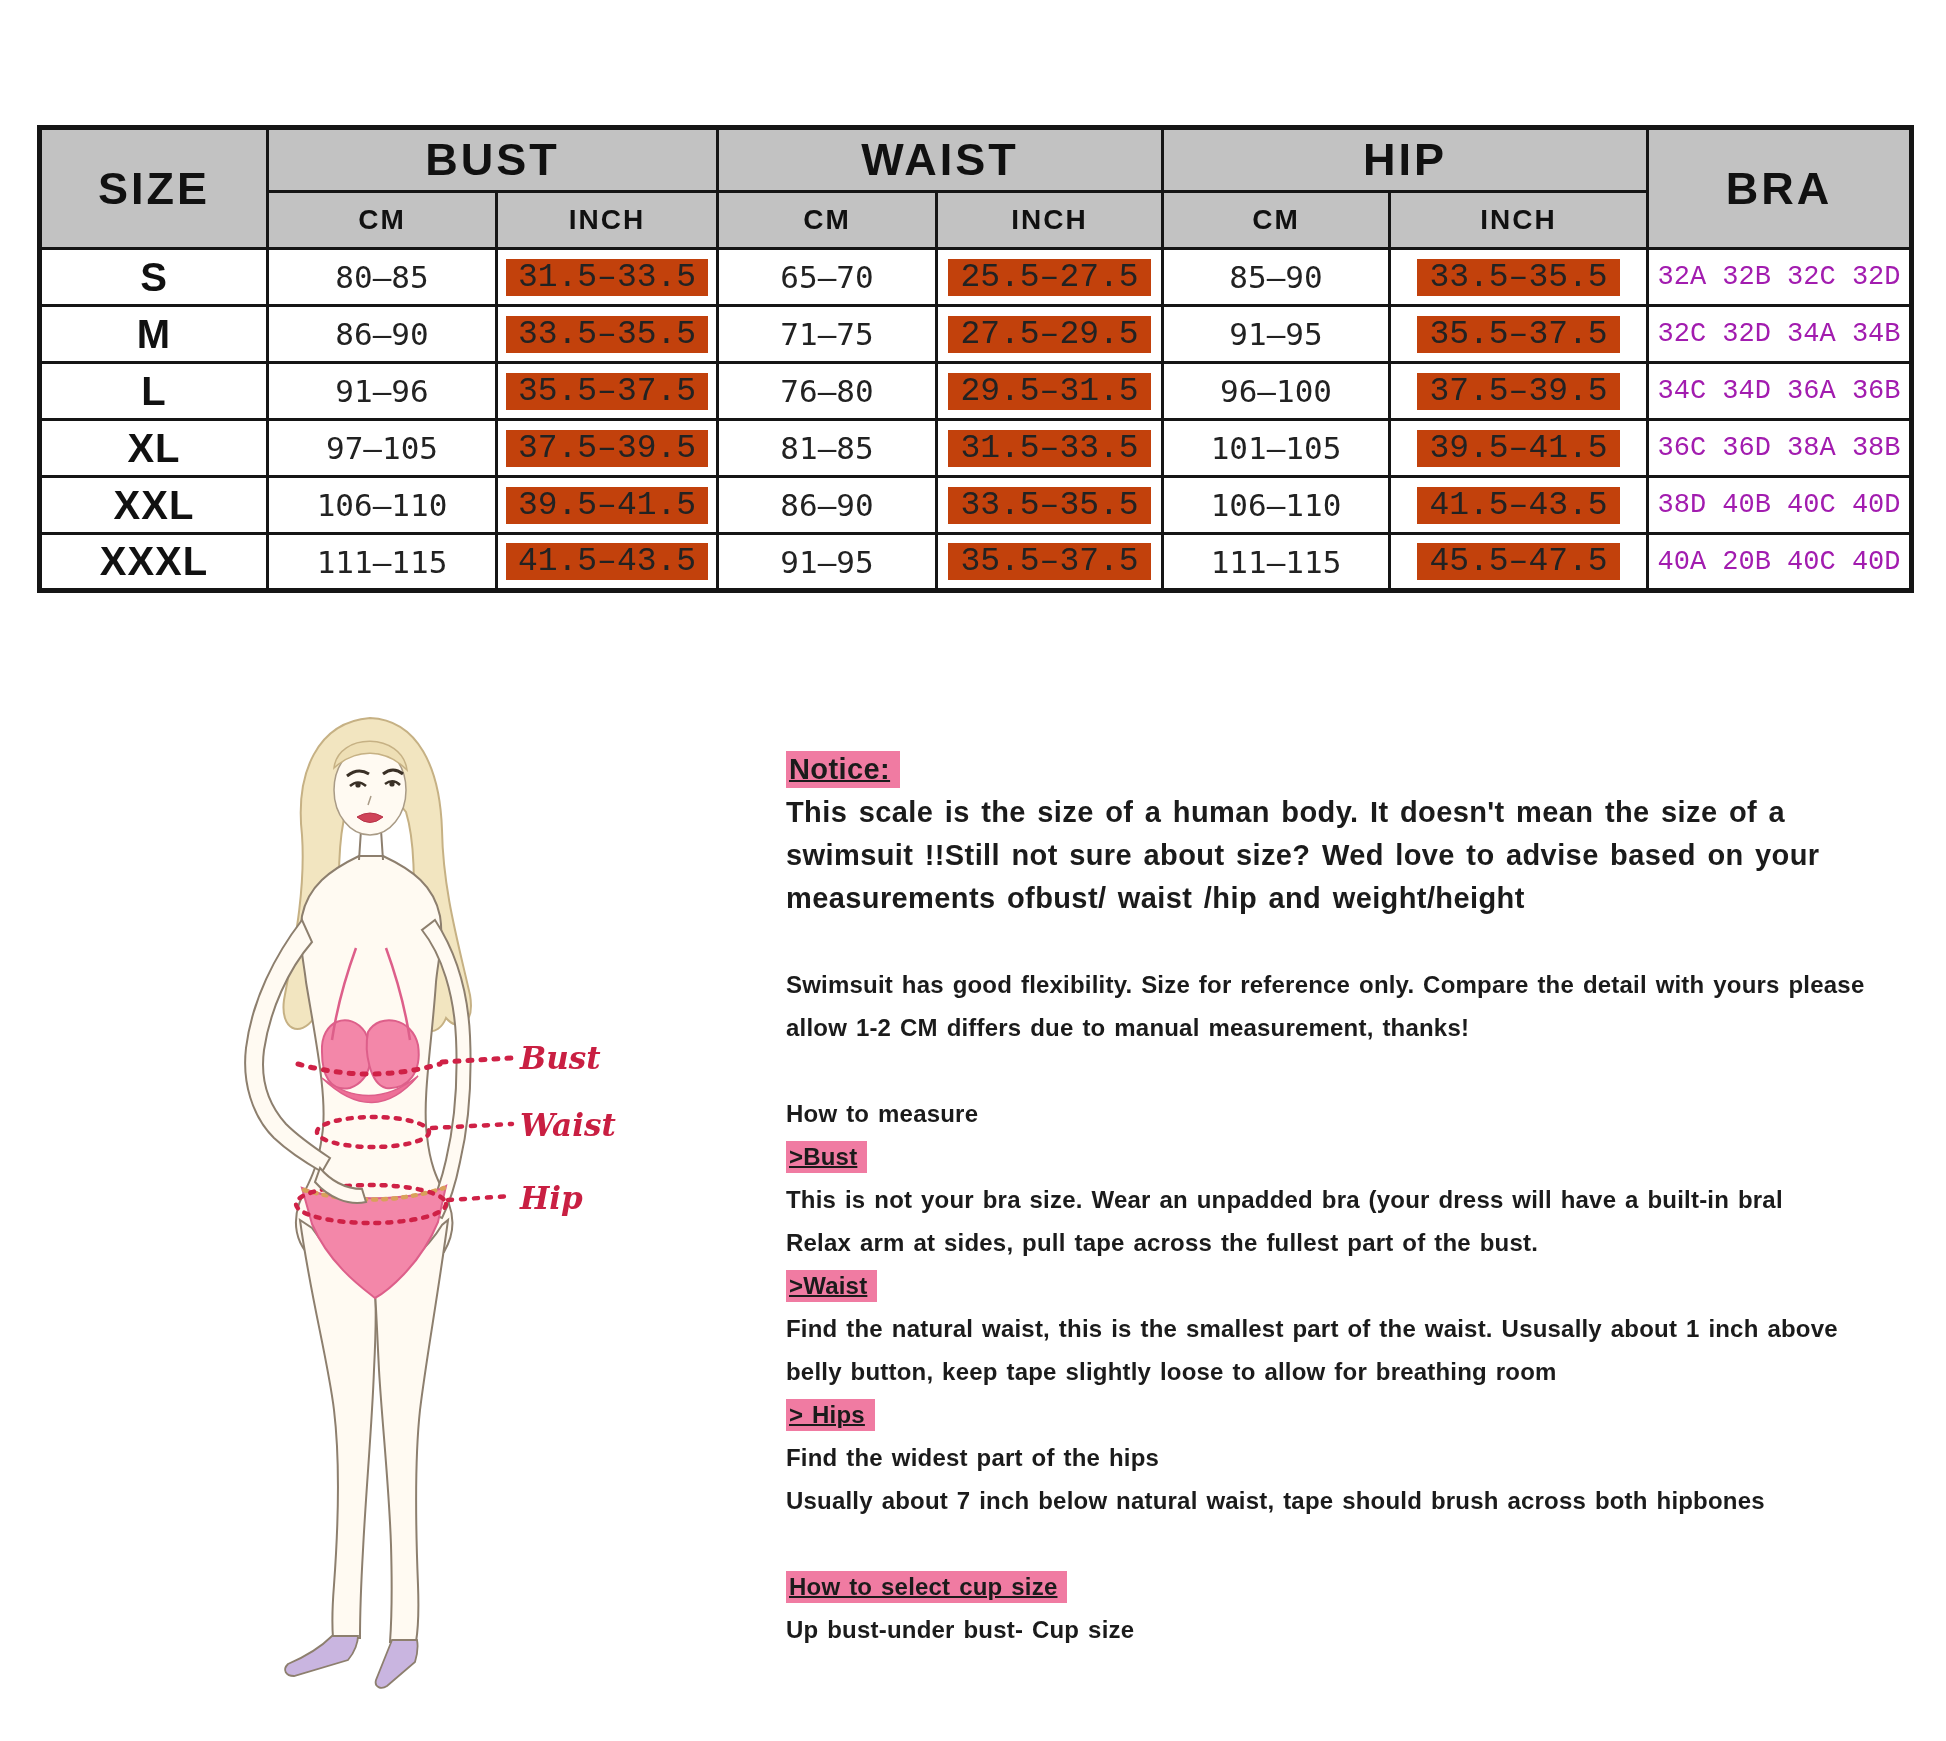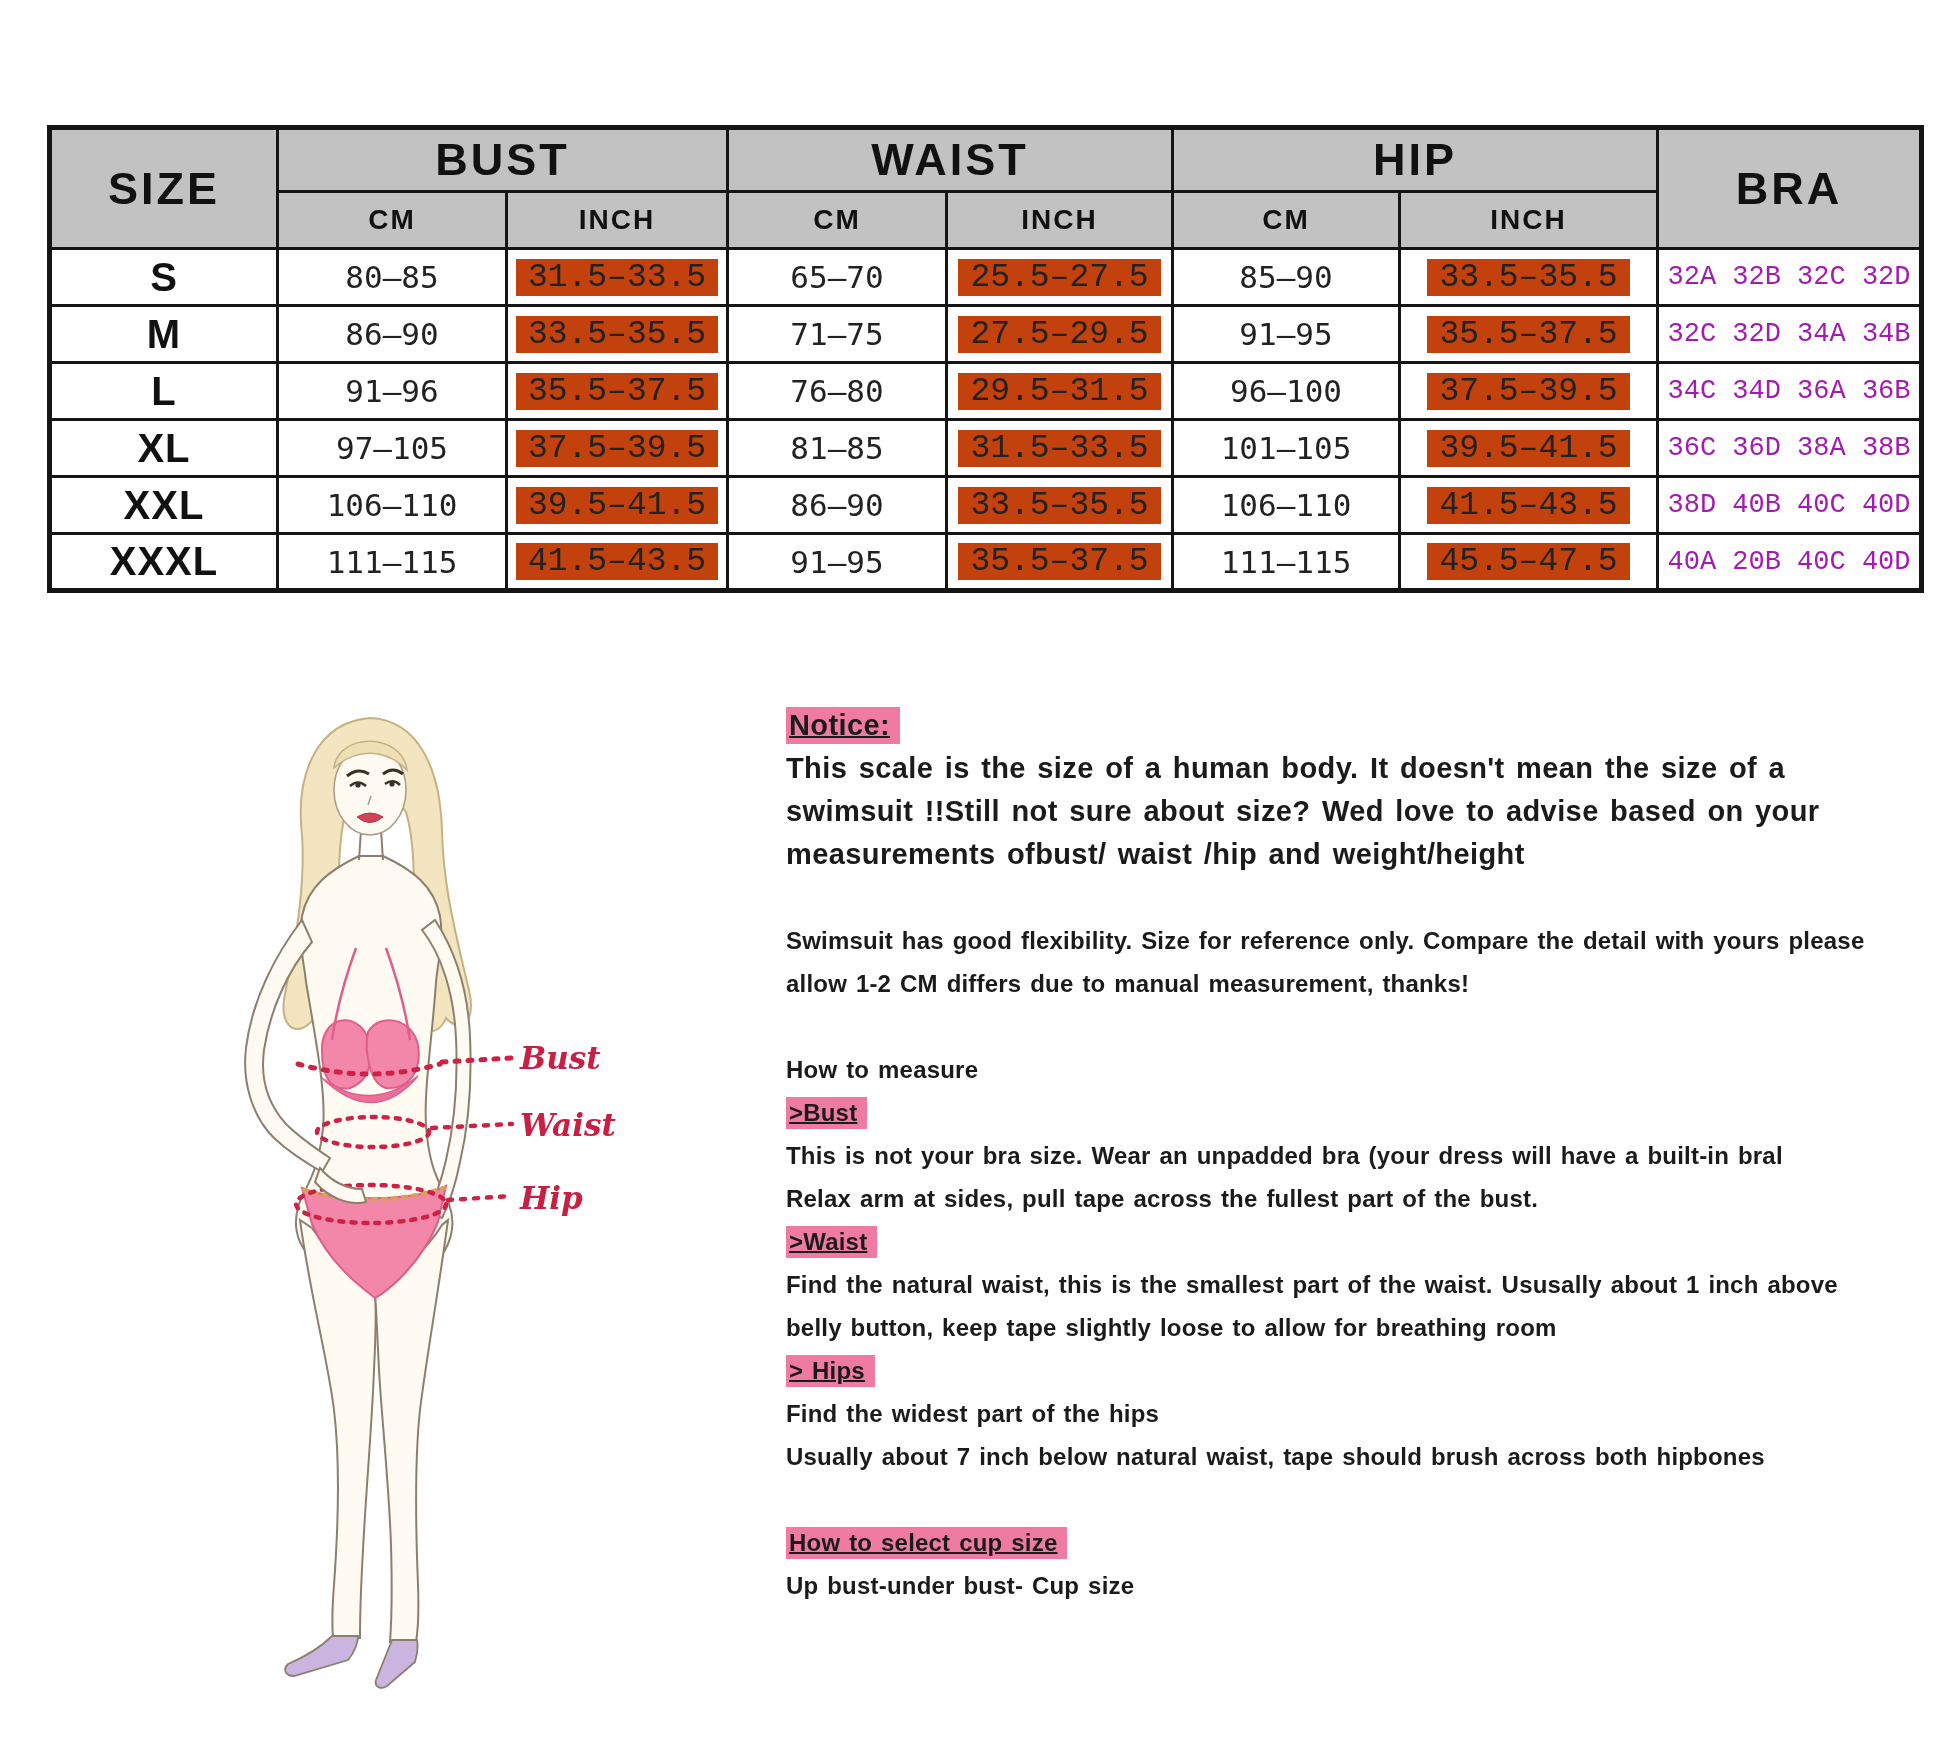--- a/index.html
+++ b/index.html
@@ -1,38 +1,38 @@
 <!DOCTYPE html>
 <html><head>
 <meta charset="utf-8">
 <style>
   html,body{margin:0;padding:0;background:#ffffff;}
   .page{position:relative;width:1946px;height:1741px;background:#ffffff;overflow:hidden;
         font-family:"Liberation Sans",sans-serif;color:#1b1b1b;}
 
   
-  .chart-wrap{position:absolute;left:47px;top:125px;width:1649px;}
+  .chart-wrap{position:absolute;left:37px;top:125px;width:1649px;}
   table.size-chart{border-collapse:collapse;table-layout:fixed;width:100%;
         border:5px solid #151515;}
   table.size-chart td,table.size-chart th{border:3px solid #151515;text-align:center;
         vertical-align:middle;padding:0;overflow:hidden;}
   tr.group-row{height:64px;}
   tr.sub-row{height:57px;}
   tr.data-row{height:57px;}
   th.ghead{background:#c2c2c2;font-size:45px;font-weight:600;letter-spacing:3px;color:#111;}
   th.shead{background:#c2c2c2;font-size:28px;font-weight:600;letter-spacing:2px;color:#111;}
   td.size-cell{font-size:40px;font-weight:600;letter-spacing:1px;color:#111;}
   td.cm-cell{font-family:"DejaVu Sans Mono",monospace;font-size:31px;color:#222;}
   td.inch-cell{font-family:"Liberation Mono",monospace;font-size:33px;color:#222;}
   td.inch-cell .patch{display:inline-block;background:#c2410c;padding:0 12px;white-space:pre;}
   td.bra-cell{font-family:"Liberation Mono",monospace;font-size:27px;color:#a21caf;
         white-space:pre;letter-spacing:0px;}
 
   
-  .copy{position:absolute;left:786px;top:704px;width:1160px;}
+  .copy{position:absolute;left:786px;top:748px;width:1160px;}
   .copy .ln{line-height:43px;font-weight:bold;white-space:nowrap;}
   .copy .notice-size{font-size:29px;letter-spacing:0.4px;word-spacing:3px;}
   .copy .body-size{font-size:24px;letter-spacing:0.2px;word-spacing:2px;}
   .copy .gap{height:43px;}
   .hl{background:#f07ba2;text-decoration:underline;text-decoration-thickness:2px;
       padding:2px 10px 3px 3px;}
 
   
   .figure-wrap{position:absolute;left:180px;top:680px;width:460px;height:1010px;}
   .figure-wrap svg{display:block;width:100%;height:100%;}

